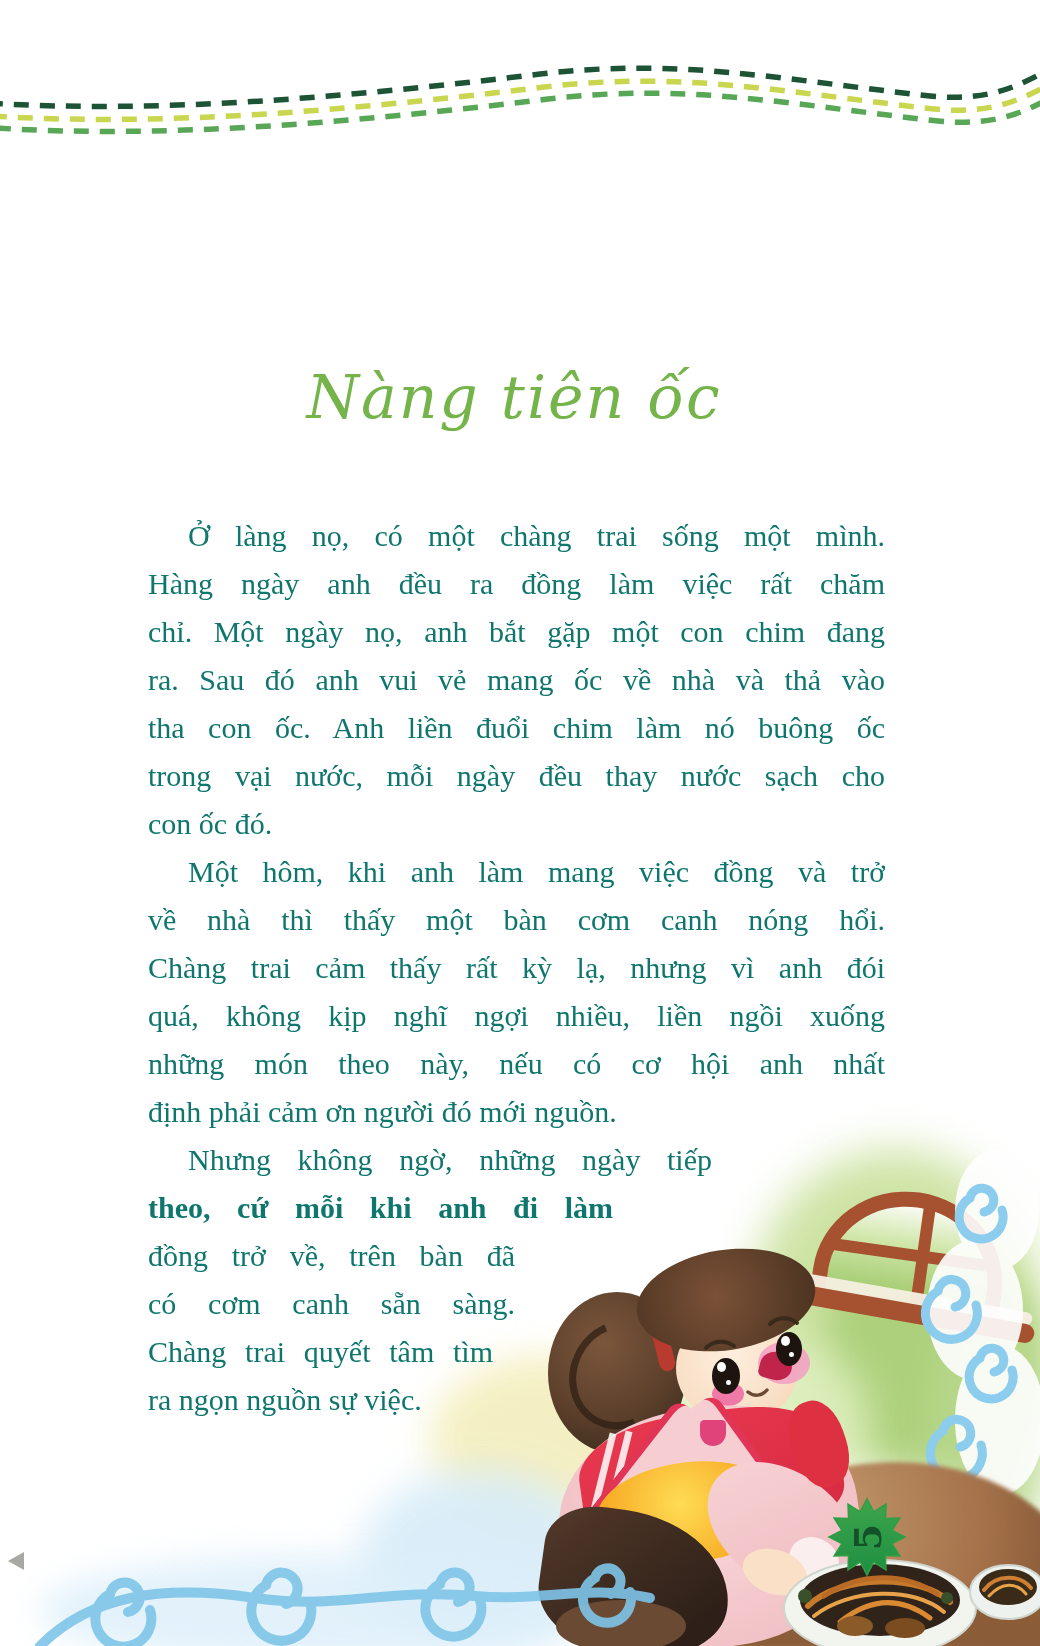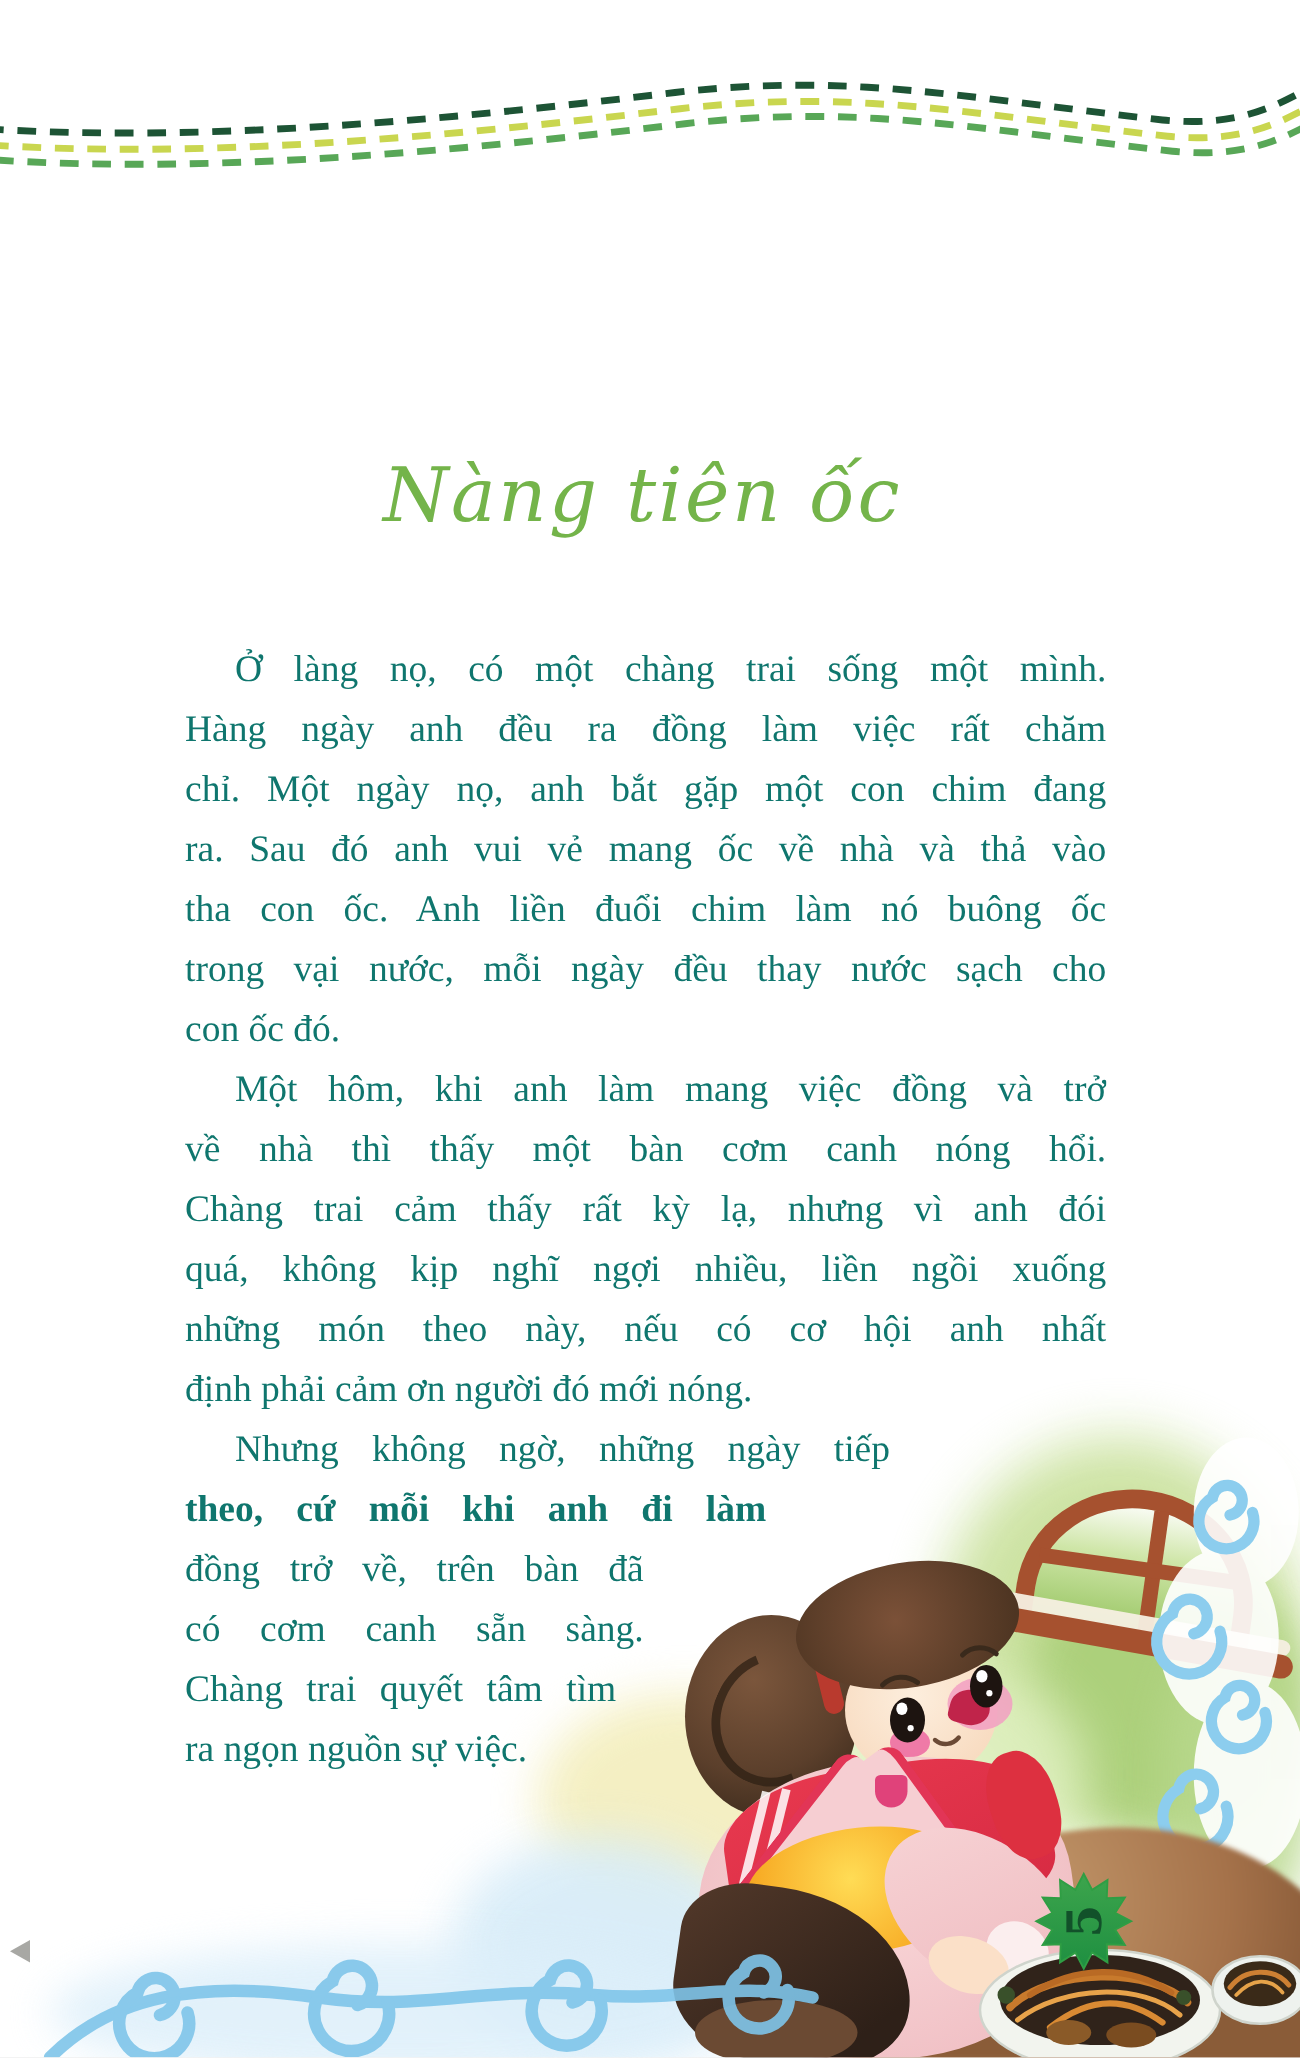--- a/index.html
+++ b/index.html
@@ -246,21 +246,21 @@
     <div class="line j">chỉ. Một ngày nọ, anh bắt gặp một con chim đang</div>
     <div class="line j">ra. Sau đó anh vui vẻ mang ốc về nhà và thả vào</div>
     <div class="line j">tha con ốc. Anh liền đuổi chim làm nó buông ốc</div>
     <div class="line j">trong vại nước, mỗi ngày đều thay nước sạch cho</div>
     <div class="line">con ốc đó.</div>
     <div class="line j indent">Một hôm, khi anh làm mang việc đồng và trở</div>
     <div class="line j">về nhà thì thấy một bàn cơm canh nóng hổi.</div>
     <div class="line j">Chàng trai cảm thấy rất kỳ lạ, nhưng vì anh đói</div>
     <div class="line j">quá, không kịp nghĩ ngợi nhiều, liền ngồi xuống</div>
     <div class="line j">những món theo này, nếu có cơ hội anh nhất</div>
-    <div class="line">định phải cảm ơn người đó mới nóng.</div>
+    <div class="line">định phải cảm ơn người đó mới nguồn.</div>
     <div class="line j indent w564">Nhưng không ngờ, những ngày tiếp</div>
     <div class="line j w465">theo, cứ mỗi khi anh đi làm</div>
     <div class="line j w367">đồng trở về, trên bàn đã</div>
     <div class="line j w367">có cơm canh sẵn sàng.</div>
     <div class="line j w345">Chàng trai quyết tâm tìm</div>
     <div class="line">ra ngọn nguồn sự việc.</div>
   </div>
 
 </div>
 

